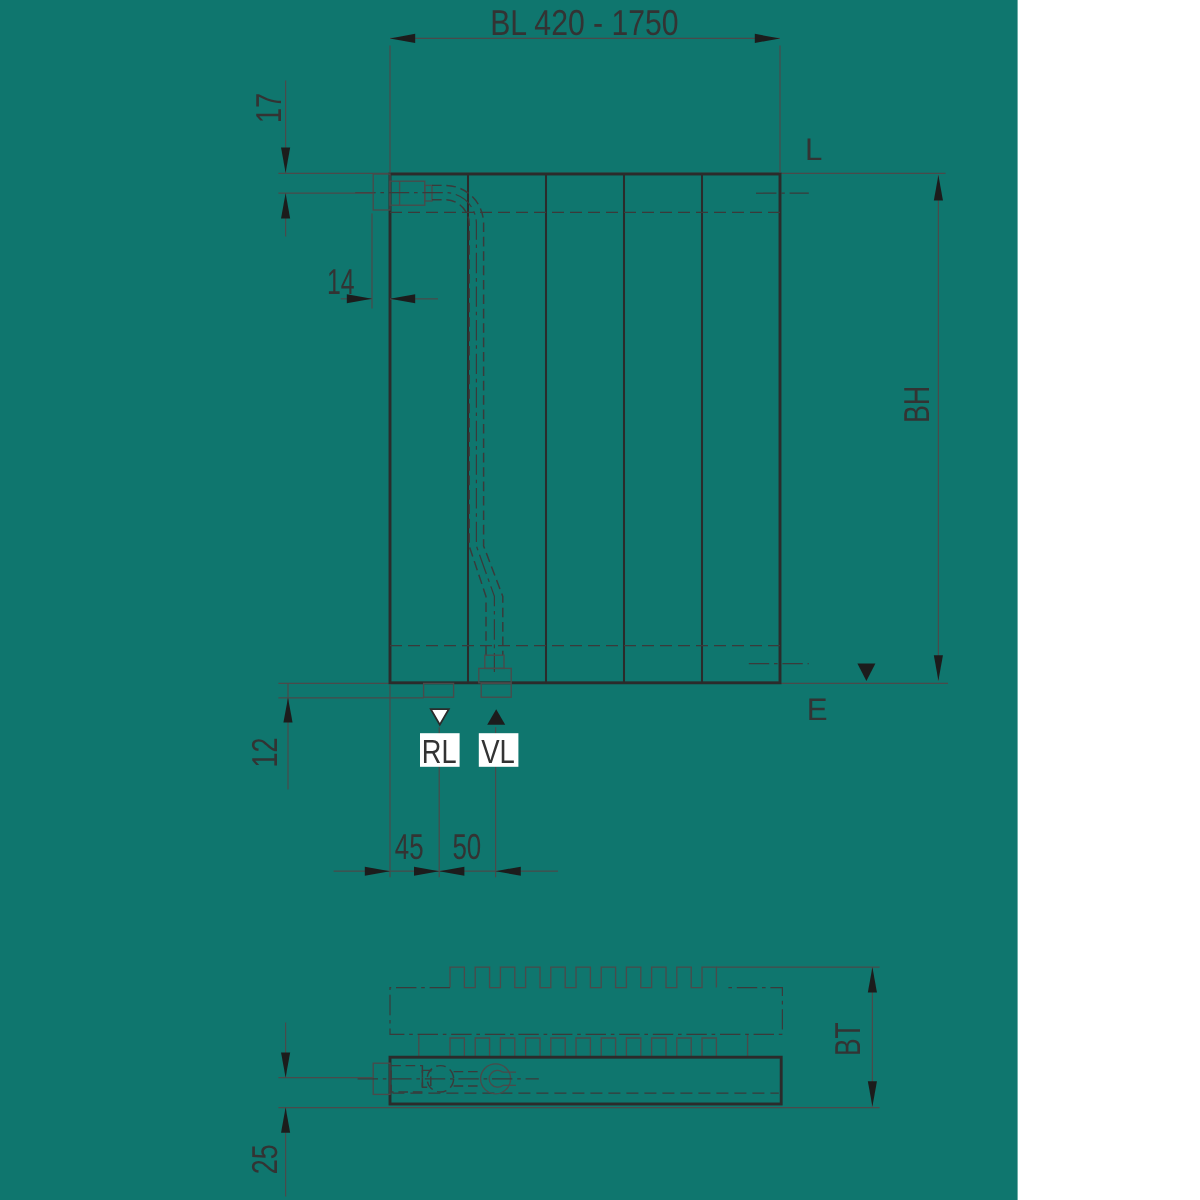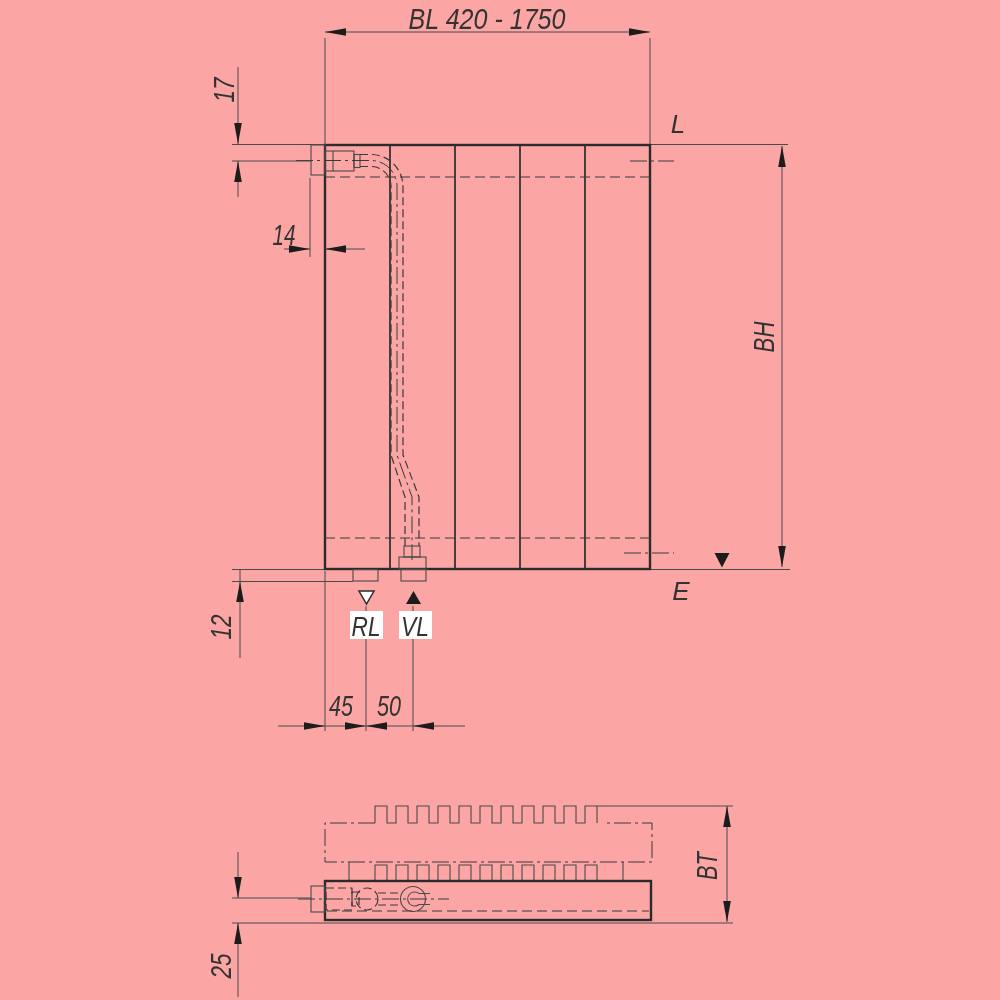--- a/index.html
+++ b/index.html
@@ -1,16 +1,16 @@
 <!DOCTYPE html>
 <html><head>
 <meta charset="utf-8">
 <style>
   html,body{margin:0;padding:0;background:#ffffff;}
-  .stage{width:1000px;height:1000px;position:relative;background:#fca5a5;overflow:hidden;font-style:italic;}
+  .stage{width:848px;height:1000px;position:relative;background:#0f766e;overflow:hidden;}
   svg{display:block;}
   text{font-family:"Liberation Sans",sans-serif;fill:#333333;}
   .t30{font-size:30px;}
   .t26{font-size:26px;}
   .t28{font-size:28px;}
   .obj{stroke:#2b2b2b;fill:none;stroke-width:2.4;}
   .sect{stroke:#2b2b2b;fill:none;stroke-width:1.7;}
   .thin{stroke:#4a4a4a;fill:none;stroke-width:1.1;}
   .dim{stroke:#4a4a4a;fill:none;stroke-width:1;}
   .hid{stroke:#3a3a3a;fill:none;stroke-width:1.1;stroke-dasharray:10 5;}

